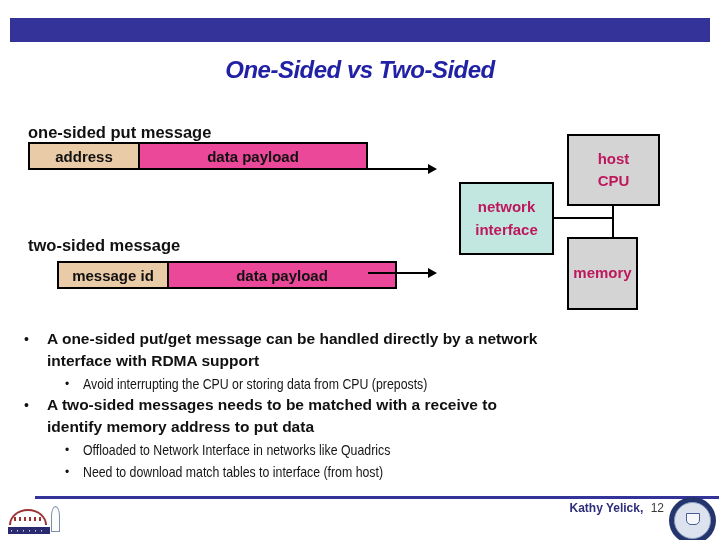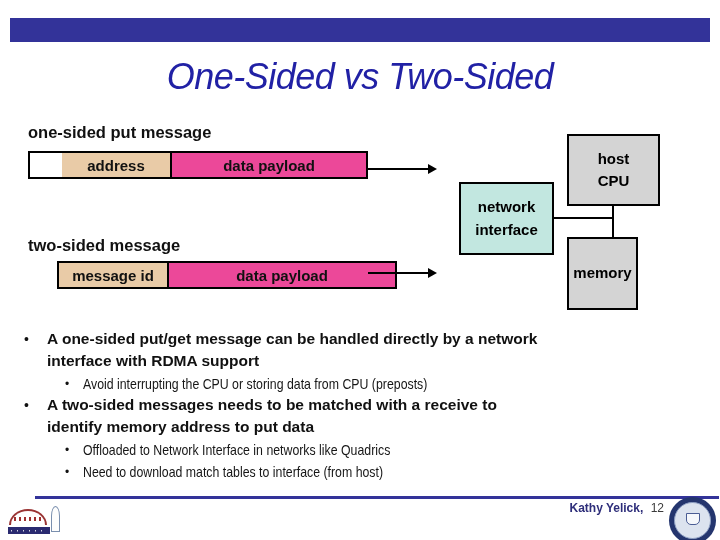--- a/index.html
+++ b/index.html
@@ -14,35 +14,35 @@
   .abs { position: absolute; }
 
   
   .top-bar { left: 10px; top: 18px; width: 700px; height: 24px; background: #333399; }
   .footer-line { left: 35px; top: 496px; width: 684px; height: 3px; background: #333399; }
 
   
   .title {
     left: 0; top: 56px; width: 720px;
     text-align: center;
-    font-size: 36px; font-weight: normal; font-style: italic;
+    font-size: 24px; font-weight: bold; font-style: italic;
     color: #2121A5; letter-spacing: -0.5px;
   }
 
   
   .diagram-label { font-size: 16.5px; font-weight: bold; color: #111; }
   .label-one { left: 28px; top: 123px; }
   .label-two { left: 28px; top: 236px; }
 
   
   .msg-row {
     left: 28px; width: 340px; height: 28px;
     display: flex; border: 2px solid #000;
   }
-  .row-one { top: 151px; padding-left: 32px; }
+  .row-one { top: 142px; }
   .row-two { top: 261px; margin-left: 29px; }
   .cell {
     display: flex; align-items: center; justify-content: center;
     font-size: 15px; font-weight: bold; color: #111;
   }
   .cell-tan  { width: 110px; background: #E9CBA7; border-right: 2px solid #000; }
   .cell-blue { flex: 1; background: #ec4899; }
 
   
   .arrow { width: 69px; height: 10px; }
@@ -53,21 +53,21 @@
     position: absolute; right: 0; top: 0; width: 0; height: 0;
     border-left: 9px solid #000;
     border-top: 5px solid transparent; border-bottom: 5px solid transparent;
   }
 
   
   .hw-box {
     display: flex; flex-direction: column;
     align-items: center; justify-content: center;
     border: 2px solid #000;
-    font-size: 15px; font-weight: bold; line-height: 1.5; color: #000000;
+    font-size: 15px; font-weight: bold; line-height: 1.5; color: #be185d;
   }
   .net-box { left: 459px; top: 182px; width: 95px; height: 73px; background: #C2E7E0; }
   .cpu-box { left: 567px; top: 134px; width: 93px; height: 72px; background: #D4D4D4; }
   .mem-box { left: 567px; top: 237px; width: 71px; height: 73px; background: #D4D4D4; align-items: center; }
   .conn-v { left: 612px; top: 206px; width: 2px; height: 31px; background: #000; }
   .conn-h { left: 554px; top: 217px; width: 59px; height: 2px; background: #000; }
 
   
   .bullets { left: 20px; top: 328px; width: 690px; }
   .bullet { display: flex; }

